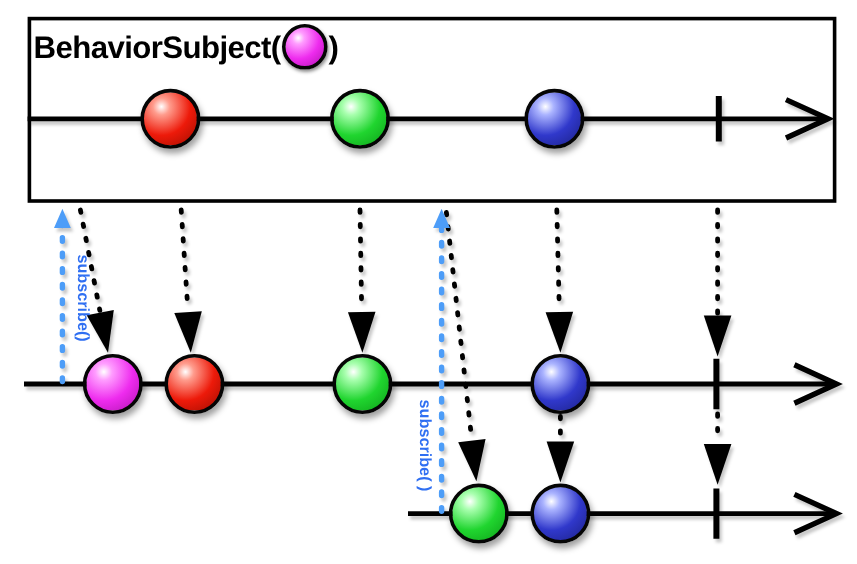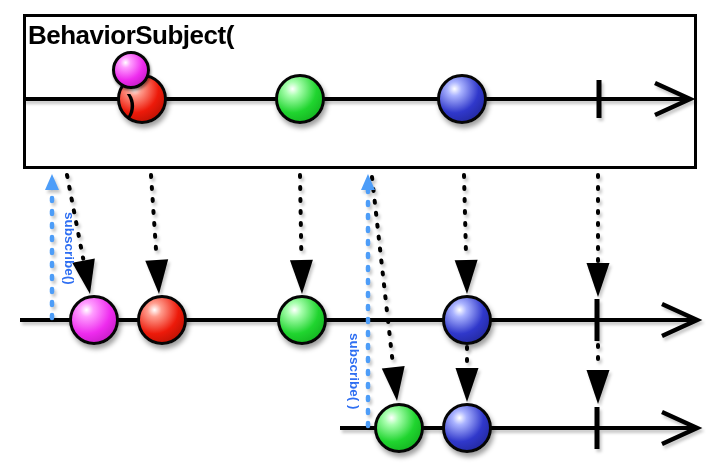--- a/index.html
+++ b/index.html
@@ -20,21 +20,20 @@
   .title {
     position: absolute;
     left: 28px; top: 20px;
     display: flex;
     align-items: center;
     font-size: 26px;
     font-weight: bold;
     letter-spacing: -0.5px;
     color: #000;
     z-index: 3;
-    flex-direction: column;
   }
   .marble {
     position: absolute;
     width: 50px; height: 50px;
     box-sizing: border-box;
     border: 3.5px solid #050505;
     border-radius: 50%;
     background: radial-gradient(circle at 33% 27%,
       #ffffff 0%, var(--hi) 16%, var(--mid) 55%, var(--dark) 100%);
     box-shadow: 2px 4px 5px rgba(0,0,0,0.38);

